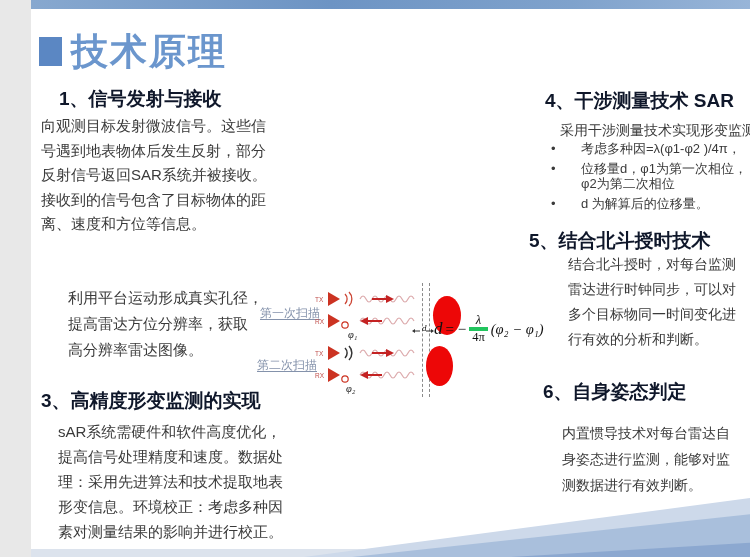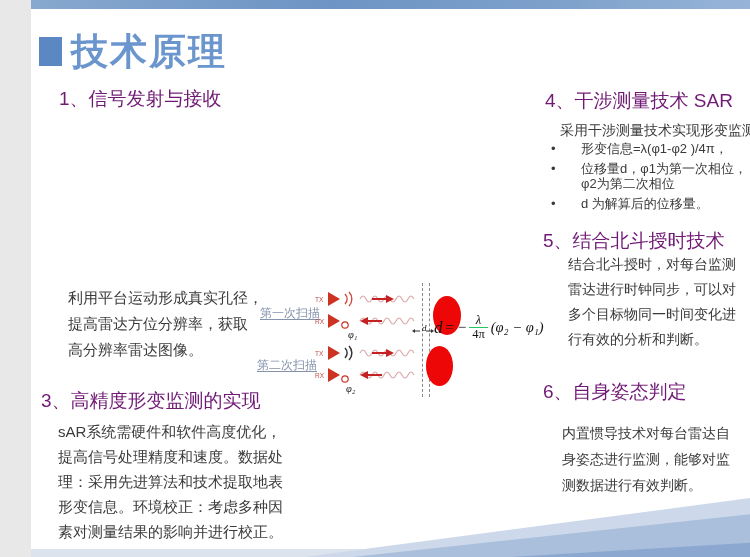--- a/index.html
+++ b/index.html
@@ -10,26 +10,26 @@
   
   #topbar{left:0;top:0;width:750px;height:9px;
           background:linear-gradient(90deg,#87a8cf 0%,#6d94c4 40%,#7fa2cc 72%,#9cb8da 100%);}
   #bottom-deco{left:0;bottom:0;}
 
   
   #title-square{left:8px;top:37px;width:23px;height:29px;background:#5b87c3;}
   #page-title{left:40px;top:27px;margin:0;font-size:37px;font-weight:bold;color:#6b96cd;letter-spacing:2px;}
 
   
-  .hd{margin:0;font-size:19px;font-weight:normal;color:#701a75;white-space:nowrap;}
+  .hd{margin:0;font-size:19px;font-weight:bold;color:#0f172a;white-space:nowrap;}
   #s1h{left:28px;top:86px;}
   #s2h{left:9px;top:241px;}
   #s3h{left:10px;top:388px;}
   #s4h{left:514px;top:88px;}
-  #s5h{left:512px;top:228px;}
+  #s5h{left:498px;top:228px;}
   #s6h{left:512px;top:379px;}
 
   
   .bl{white-space:nowrap;}
   .body15 .bl{font-size:15px;line-height:24.5px;color:#3a3a3a;}
   .body14 .bl{font-size:14px;line-height:25px;color:#3a3a3a;}
   #s1b{left:10px;top:114px;}
   #s2b{left:37px;top:285px;}
   #s2b .bl{line-height:26px;}
   #s3b{left:27px;top:419px;}
@@ -62,34 +62,41 @@
   #ant1{left:283px;top:289px;}
   #ant2{left:283px;top:343px;}
 
   
   #formula{left:403px;top:314px;display:flex;align-items:center;gap:3px;
            font-family:"Liberation Serif","DejaVu Serif",serif;font-style:italic;color:#111;}
   #formula .f-d{font-size:17px;}
   #formula .f-eq{font-size:15px;font-style:normal;}
   .frac{display:flex;flex-direction:column;align-items:center;font-size:12.5px;line-height:13px;}
   .frac .num{padding:0 3px;}
-  .frac .den{border-top:1px solid #22c55e;padding:0 3px;font-style:normal;}
+  .frac .den{border-top:4px solid #22c55e;padding:0 3px;font-style:normal;}
   #formula .f-rhs{font-size:14.5px;}
 </style>
 </head>
 <body>
 
 <div id="slide">
 
   <div id="topbar" class="abs"></div>
 
   <div id="title-square" class="abs"></div>
   <h1 id="page-title" class="abs">技术原理</h1>
 
   <h2 id="s1h" class="abs hd">1、信号发射与接收</h2>
+  <div id="s1b" class="abs body15">
+    <div class="bl">向观测目标发射微波信号。这些信</div>
+    <div class="bl">号遇到地表物体后发生反射，部分</div>
+    <div class="bl">反射信号返回SAR系统并被接收。</div>
+    <div class="bl">接收到的信号包含了目标物体的距</div>
+    <div class="bl">离、速度和方位等信息。</div>
+  </div>
 
   <div id="s2b" class="abs body15">
     <div class="bl">利用平台运动形成真实孔径，</div>
     <div class="bl">提高雷达方位分辨率，获取</div>
     <div class="bl">高分辨率雷达图像。</div>
   </div>
 
   <h2 id="s3h" class="abs hd">3、高精度形变监测的实现</h2>
   <div id="s3b" class="abs body15">
     <div class="bl">sAR系统需硬件和软件高度优化，</div>
@@ -97,21 +104,21 @@
     <div class="bl">理：采用先进算法和技术提取地表</div>
     <div class="bl">形变信息。环境校正：考虑多种因</div>
     <div class="bl">素对测量结果的影响并进行校正。</div>
   </div>
 
   <h2 id="s4h" class="abs hd">4、干涉测量技术  SAR</h2>
   <div id="s4intro" class="abs">采用干涉测量技术实现形变监测</div>
   <div id="s4bullets" class="abs">
     <div class="brow">
       <span class="bdot">•</span>
-      <span class="btxt"><span class="bl">形变信息=λ(φ1-φ2 )/4π，</span></span>
+      <span class="btxt"><span class="bl">考虑多种因=λ(φ1-φ2 )/4π，</span></span>
     </div>
     <div class="brow">
       <span class="bdot">•</span>
       <span class="btxt">
         <span class="bl">位移量d，φ1为第一次相位，</span><br>
         <span class="bl">φ2为第二次相位</span>
       </span>
     </div>
     <div class="brow">
       <span class="bdot">•</span>

